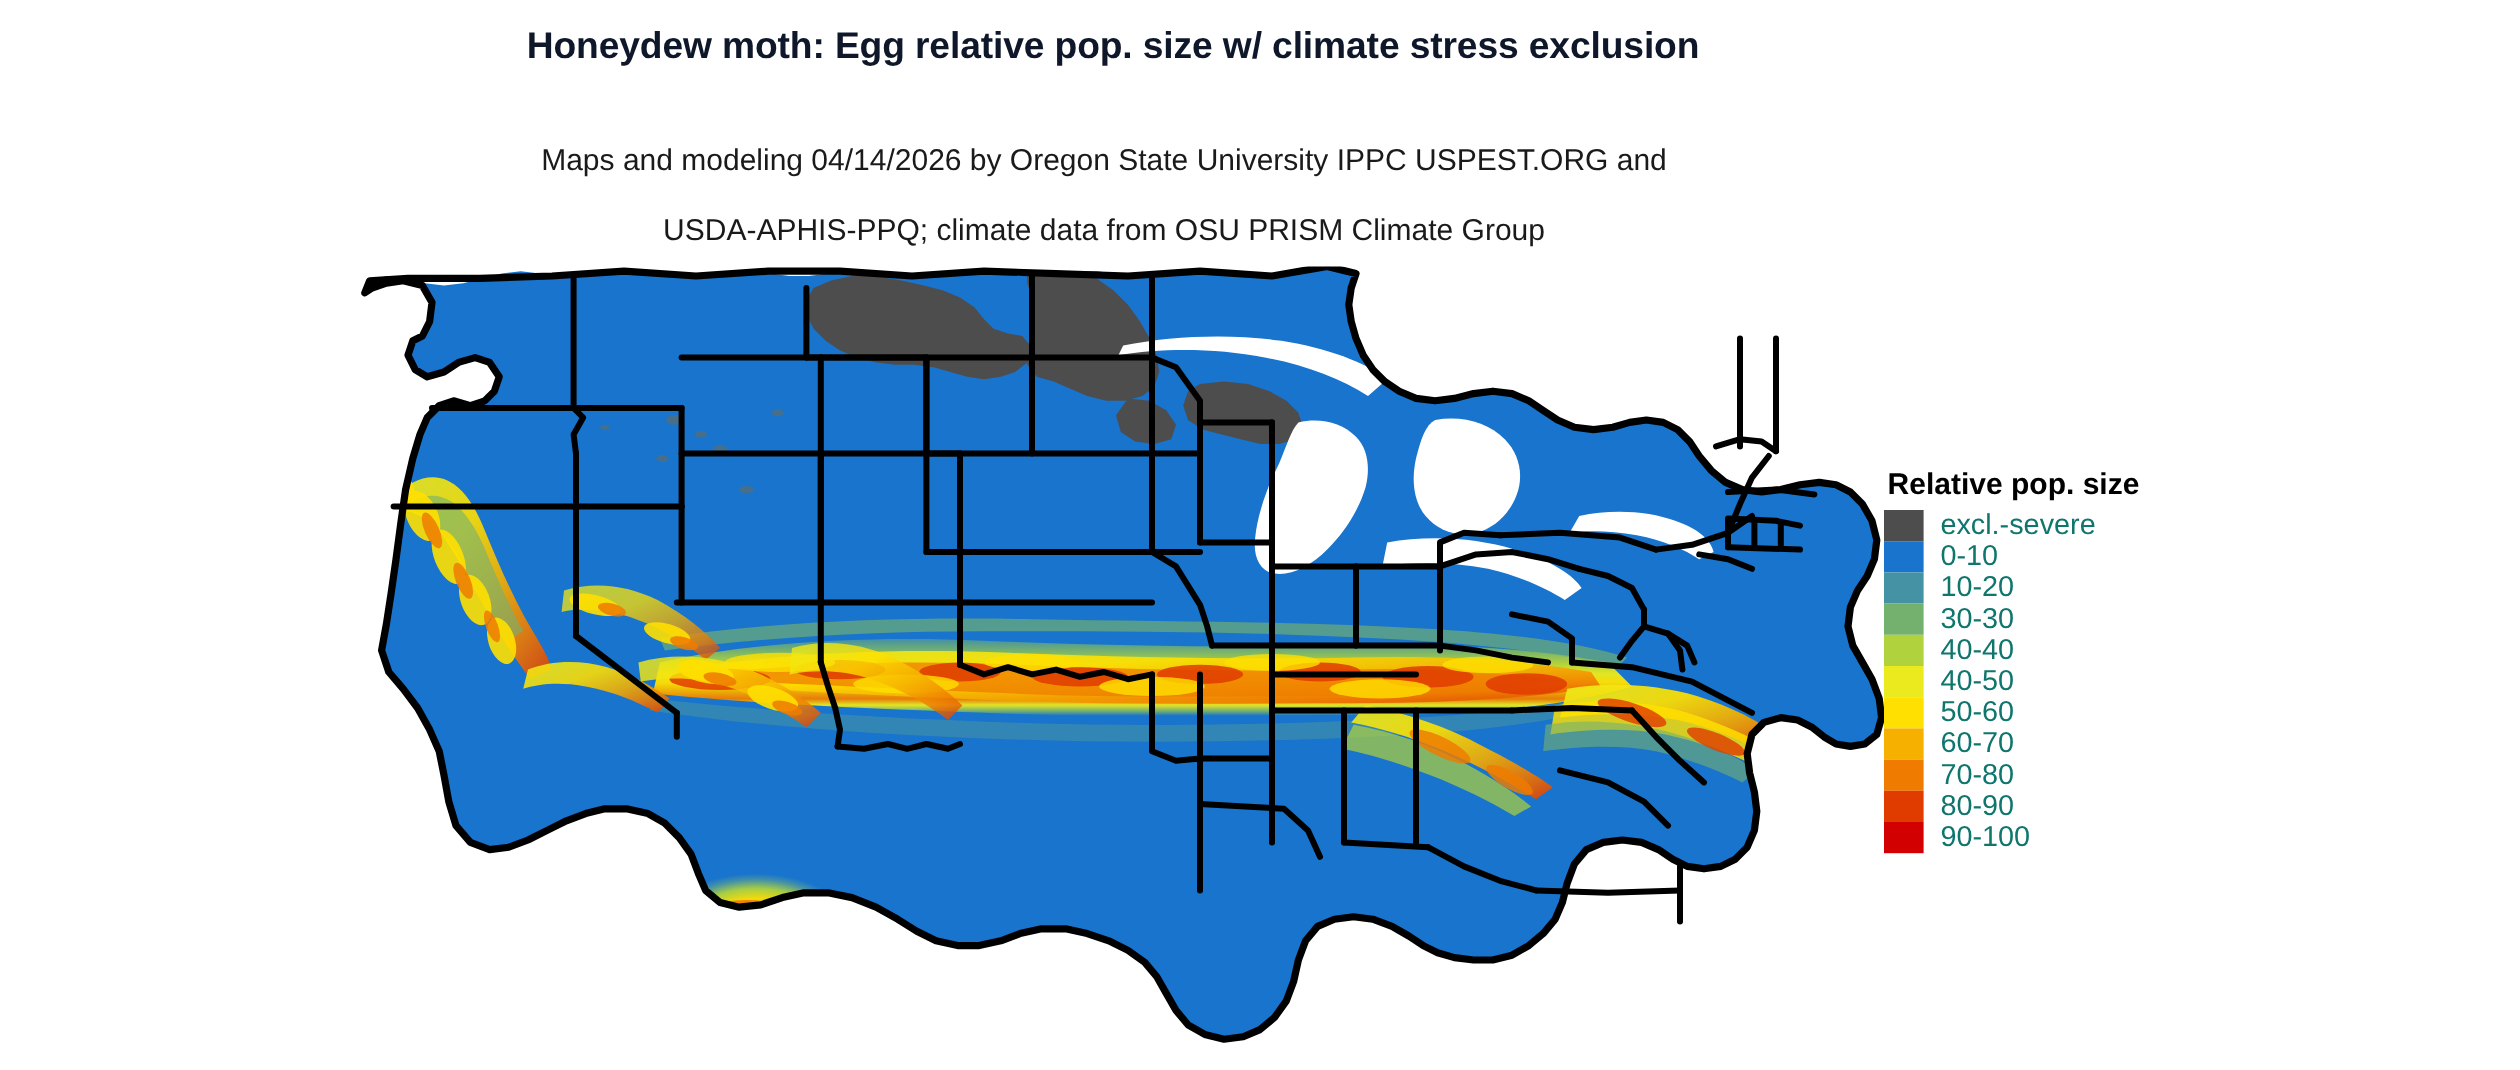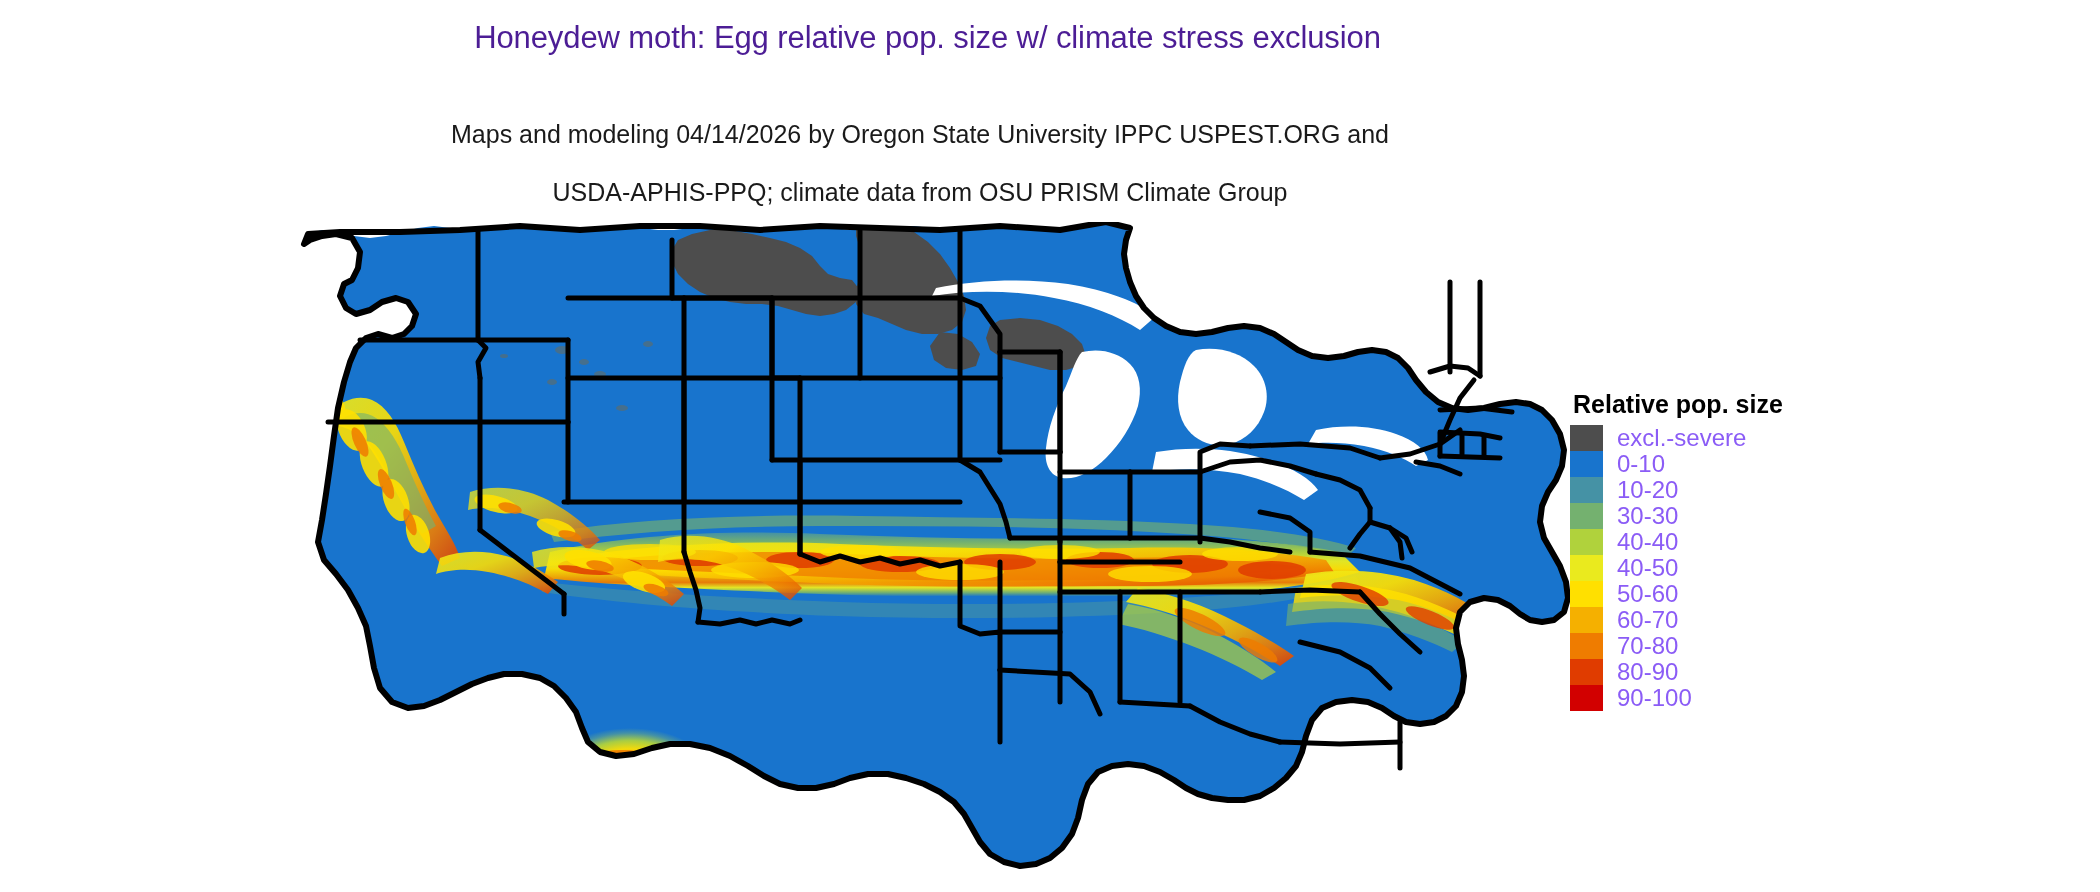--- a/index.html
+++ b/index.html
@@ -25,22 +25,22 @@
   .title-block {
     position: absolute;
     left: 0;
     top: 18px;
     width: 1855px;
     text-align: center;
     pointer-events: none;
   }
   .main-title {
     font-size: 31px;
-    font-weight: normal;
-    color: #4c1d95;
+    font-weight: bold;
+    color: #0f172a;
     line-height: 1.30;
     letter-spacing: -0.1px;
   }
   .main-title .ln2 { display: block; }
 
   .subtitle-block {
     position: absolute;
     left: 0;
     top: 118px;
     width: 1840px;
@@ -91,21 +91,21 @@
     align-items: center;
     height: 26px;
   }
   .legend-swatch {
     width: 33px;
     height: 26px;
     flex: 0 0 33px;
   }
   .legend-label {
     font-size: 24px;
-    color: #8b5cf6;
+    color: #0f766e;
     margin-left: 14px;
     white-space: nowrap;
     line-height: 1;
   }
 </style>
 </head>
 <body>
 
 <div id="page">
 

